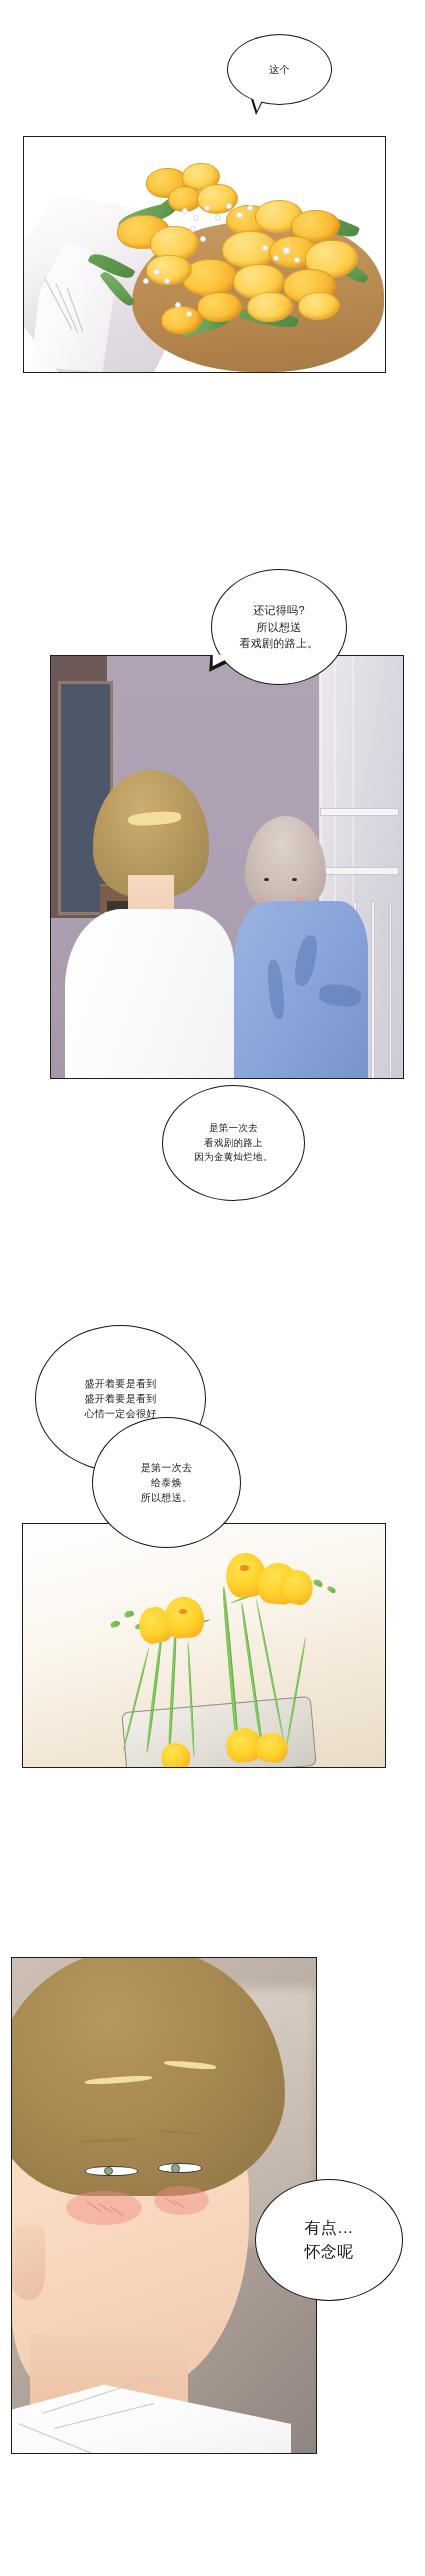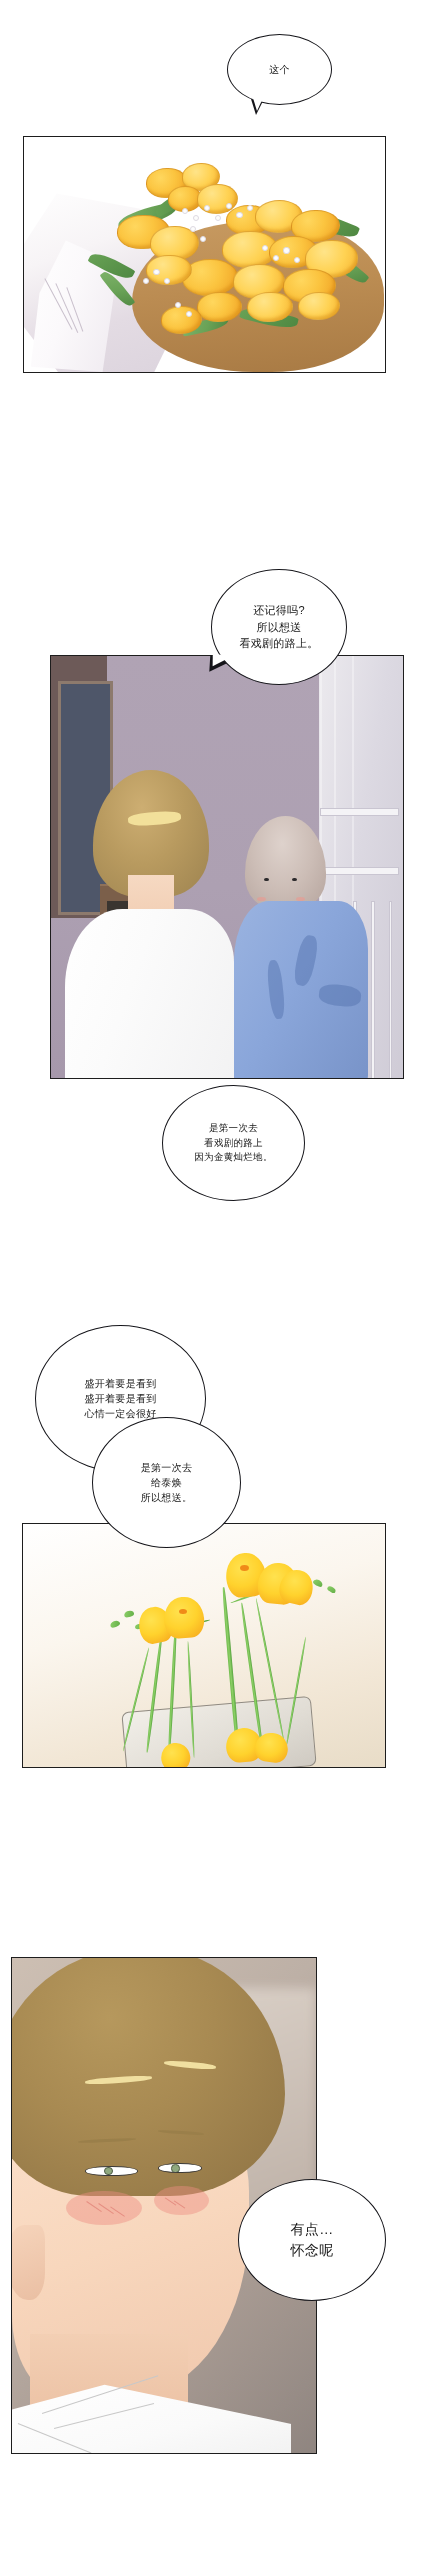--- a/index.html
+++ b/index.html
@@ -394,19 +394,19 @@
     <div class="p4-blushline" style="left:32%;top:51.2%;width:16.6px;"></div>
     <div class="p4-blushline" style="left:50%;top:49%;width:13px;"></div>
     <div class="p4-blushline" style="left:53%;top:49.6%;width:13px;"></div>
 
     <div class="p4-collar"></div>
     <div class="p4-cline" style="left:10%;top:92%;width:40%;transform:rotate(-18deg);"></div>
     <div class="p4-cline" style="left:14%;top:95%;width:34%;transform:rotate(-14deg);"></div>
     <div class="p4-cline" style="left:2%;top:94%;width:26%;transform:rotate(22deg);"></div>
   </div>
 
-  <div class="bubble" style="left:238px;top:2179px;width:148px;height:122px;font-size:14px;text-align:right;">
+  <div class="bubble" style="left:255px;top:2179px;width:148px;height:122px;font-size:16px;text-align:right;">
     <span class="ln">有点…</span>
     <span class="ln">怀念呢</span>
   </div>
 
 </div>
 
 
 </body></html>

